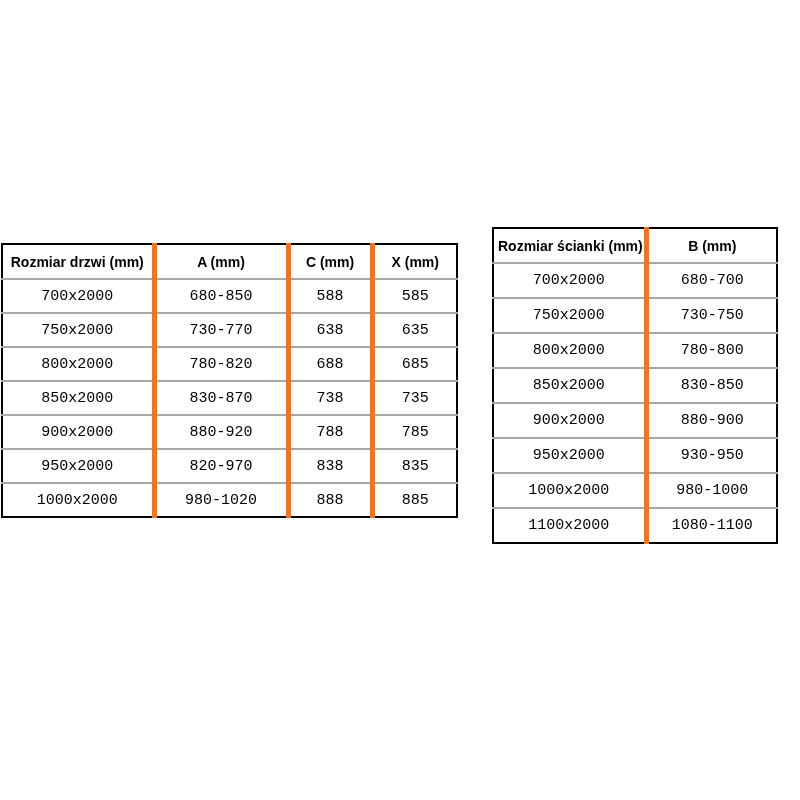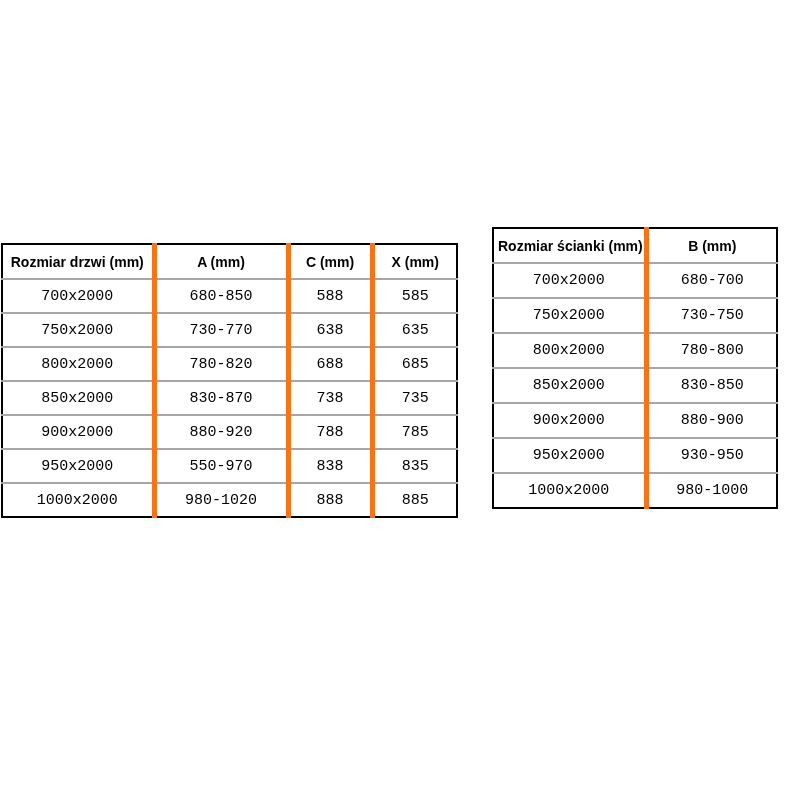--- a/index.html
+++ b/index.html
@@ -114,21 +114,21 @@
           <td>735</td>
         </tr>
         <tr>
           <td>900x2000</td>
           <td>880-920</td>
           <td>788</td>
           <td>785</td>
         </tr>
         <tr>
           <td>950x2000</td>
-          <td>550-970</td>
+          <td>820-970</td>
           <td>838</td>
           <td>835</td>
         </tr>
         <tr>
           <td>1000x2000</td>
           <td>980-1020</td>
           <td>888</td>
           <td>885</td>
         </tr>
       </tbody>
@@ -167,16 +167,20 @@
           <td>880-900</td>
         </tr>
         <tr>
           <td>950x2000</td>
           <td>930-950</td>
         </tr>
         <tr>
           <td>1000x2000</td>
           <td>980-1000</td>
         </tr>
+        <tr>
+          <td>1100x2000</td>
+          <td>1080-1100</td>
+        </tr>
       </tbody>
   </table>
 
 </div>
 
 </body></html>

